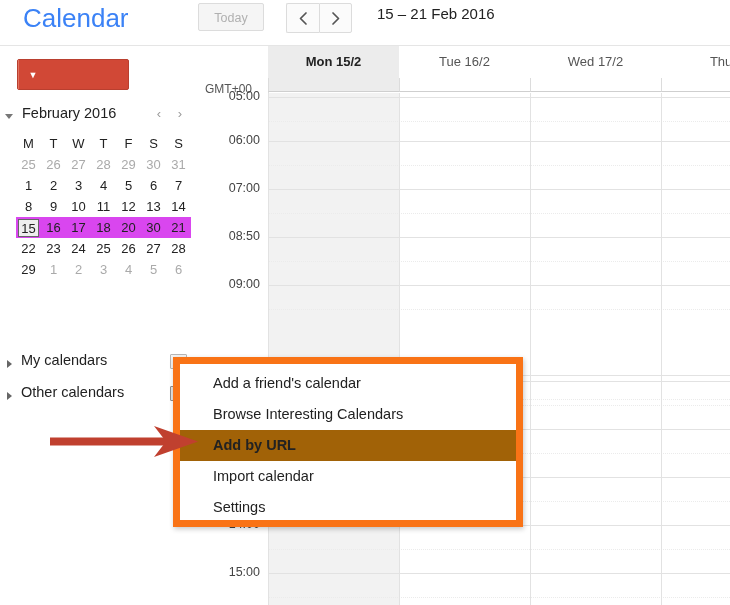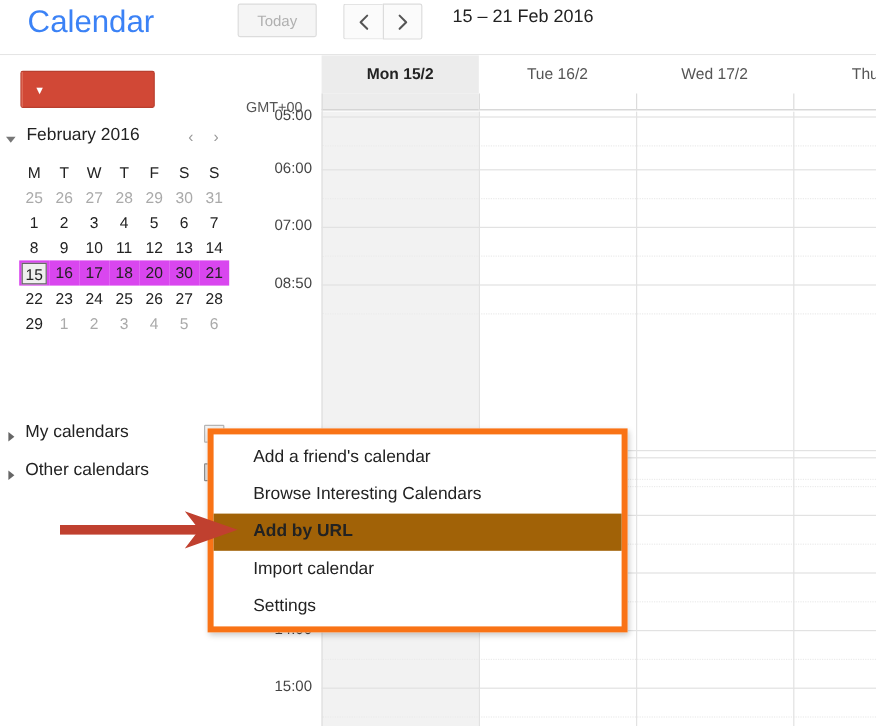--- a/index.html
+++ b/index.html
@@ -279,21 +279,21 @@
     position: absolute; top: 0;
     width: 1px; height: 512px;
     background: #e2e2e2;
   }
 
   
   #popup-menu {
     position: absolute; left: 173px; top: 357px;
     width: 350px; height: 170px;
     background: #fff;
-    border: 5px solid #f97316;
+    border: 7px solid #f97316;
     box-shadow: 1px 2px 5px rgba(0,0,0,0.22);
     z-index: 40;
     box-sizing: border-box;
     padding: 4px 0;
   }
   .menu-item {
     height: 31px;
     line-height: 31px;
     padding-left: 33px;
     font-size: 14.5px;
@@ -463,20 +463,25 @@
       <div class="hour-row" style="top: 96px;">
         <div class="hour-line"></div>
         <div class="half-line"></div>
         <div class="hour-label">07:00</div>
       </div>
       <div class="hour-row" style="top: 144px;">
         <div class="hour-line"></div>
         <div class="half-line"></div>
         <div class="hour-label">08:50</div>
       </div>
+      <div class="hour-row" style="top: 192px;">
+        <div class="hour-line"></div>
+        <div class="half-line"></div>
+        <div class="hour-label">09:00</div>
+      </div>
       <div class="hour-row" style="top: 240px; margin-top: 42px;">
         <div class="hour-line"></div>
         <div class="half-line"></div>
         <div class="hour-label">10:00</div>
       </div>
       <div class="hour-row" style="top: 288px;">
         <div class="hour-line"></div>
         <div class="half-line"></div>
         <div class="hour-label">11:00</div>
       </div>

